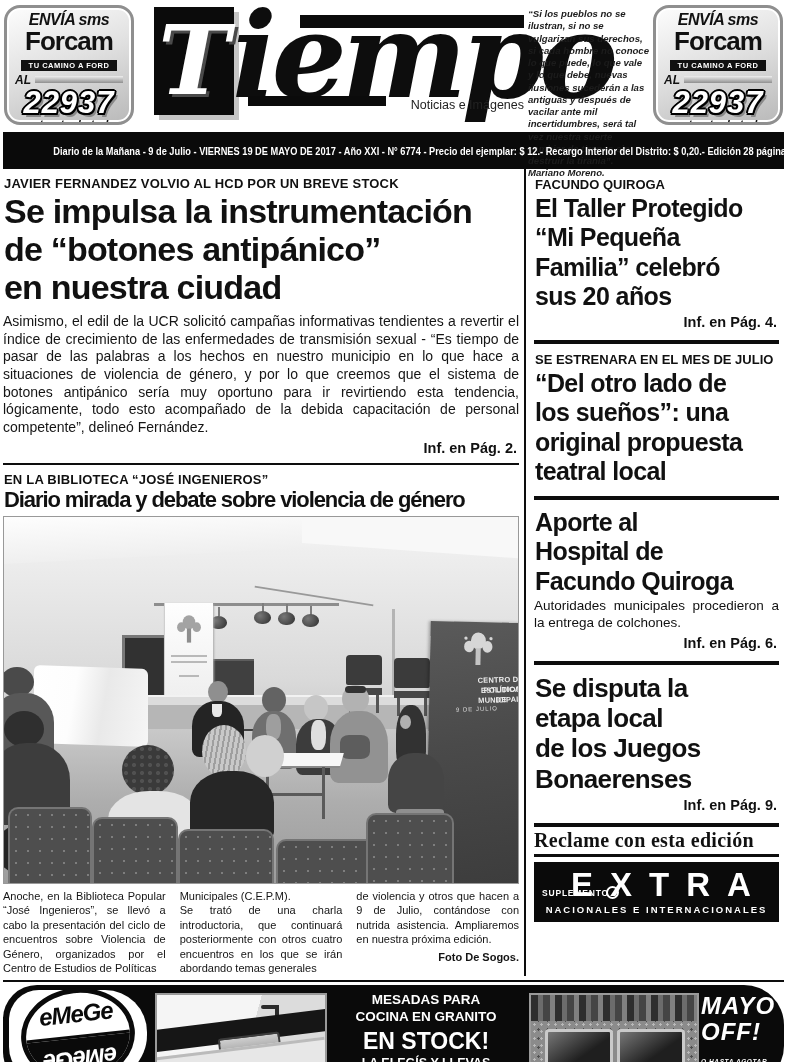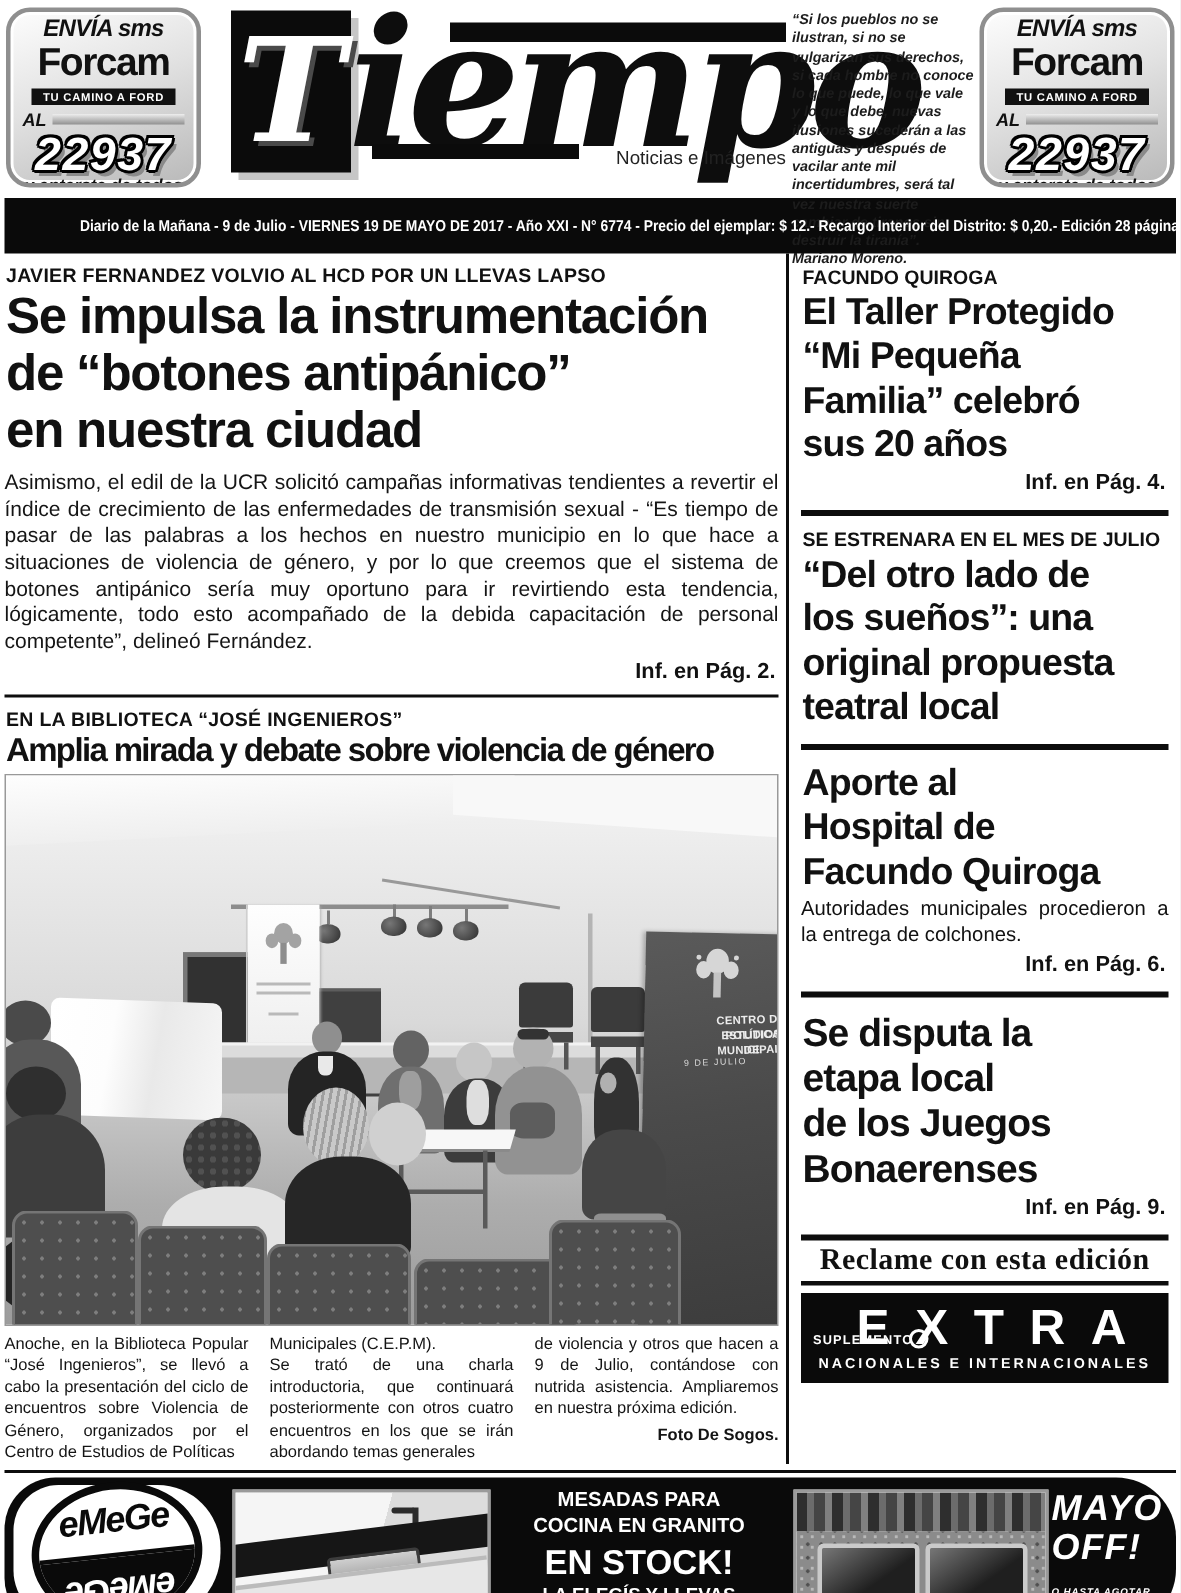--- a/index.html
+++ b/index.html
@@ -54,21 +54,21 @@
   .body-text{font-size:14px;line-height:1.26;text-align:justify;margin-top:7px;color:#151515;}
   .pageref{font-size:14.5px;font-weight:bold;text-align:right;margin:3px 2px 0 0;}
   .lrule{border-top:2px solid #0d0d0d;margin:7px 0 2px;}
   .h-photo{font-size:22px;font-weight:bold;letter-spacing:-1.1px;white-space:nowrap;line-height:1.05;margin:1px 0 5px 1px;}
 
   .r-kicker{font-size:13px;font-weight:bold;margin:8px 0 2px 1px;}
   .r-head{font-size:25px;font-weight:bold;line-height:1.17;letter-spacing:-0.6px;margin-left:1px;}
   .r-body{font-size:13.5px;line-height:1.25;text-align:justify;margin-top:2px;}
   .rdiv{border-top:4px solid #0d0d0d;margin:10px 0 2px;}
   .reclame{border-top:4px solid #0d0d0d;border-bottom:3px solid #0d0d0d;margin-top:10px;
-           font-family:"Liberation Serif",serif;font-weight:bold;font-size:20px;text-align:center;
+           font-family:"Liberation Serif",serif;font-weight:bold;font-size:20px;
            padding:2px 0;letter-spacing:.3px;}
   .extra-box{margin-top:5px;background:#0a0a0a;color:#fff;height:60px;position:relative;text-align:center;}
   .extra-sup{position:absolute;left:8px;top:26px;font-size:8.5px;font-weight:bold;letter-spacing:.8px;}
   .extra-ring{position:absolute;left:72px;top:24px;width:9px;height:9px;border:2px solid #fff;border-radius:50%;}
   .extra-title{padding-top:6px;font-size:33px;font-weight:800;letter-spacing:17px;margin-left:26px;line-height:1;}
   .extra-sub{font-size:9.5px;font-weight:bold;letter-spacing:2px;margin-top:3px;}
 
   
   .photo{position:relative;width:100%;height:368px;overflow:hidden;border:1px solid #999;box-sizing:border-box;
      background:linear-gradient(180deg,#f4f4f4 0%,#e8e8e8 20%,#d9d9d9 45%,#c6c6c6 60%,#adadad 78%,#9c9c9c 100%);}
@@ -190,31 +190,31 @@
   </div>
 
   <div class="dateline">
     <span>Diario de la Mañana - 9 de Julio - VIERNES 19 DE MAYO DE 2017 - Año XXI - N° 6774 - Precio del ejemplar: $ 12.- Recargo Interior del Distrito: $ 0,20.- Edición 28 páginas</span>
   </div>
 
   <div class="content">
 
     <div class="left-col">
 
-      <div class="kicker">JAVIER FERNANDEZ VOLVIO AL HCD POR UN LLEVAS LAPSO</div>
+      <div class="kicker">JAVIER FERNANDEZ VOLVIO AL HCD POR UN BREVE STOCK</div>
       <div class="h-lead ws">Se impulsa la instrumentación
 de “botones antipánico”
 en nuestra ciudad</div>
       <div class="body-text">Asimismo, el edil de la UCR solicitó campañas informativas tendientes a revertir el índice de crecimiento de las enfermedades de transmisión sexual - “Es tiempo de pasar de las palabras a los hechos en nuestro municipio en lo que hace a situaciones de violencia de género, y por lo que creemos que el sistema de botones antipánico sería muy oportuno para ir revirtiendo esta tendencia, lógicamente, todo esto acompañado de la debida capacitación de personal competente”, delineó Fernández.</div>
       <div class="pageref">Inf. en Pág. 2.</div>
 
       <div class="lrule"></div>
 
       <div class="kicker">EN LA BIBLIOTECA “JOSÉ INGENIEROS”</div>
-      <div class="h-photo">Amplia mirada y debate sobre violencia de género</div>
+      <div class="h-photo">Diario mirada y debate sobre violencia de género</div>
 
       <div class="photo">
         <div class="cove1"></div>
         <div class="cove2"></div>
         <div class="truss"></div>
         <div class="truss2"></div>
         <div class="stem" style="left:170px;top:88px;"></div>
         <div class="plight" style="left:162px;top:96px;"></div>
         <div class="stem" style="left:192px;top:89px;"></div>
         <div class="plight" style="left:184px;top:97px;"></div>

